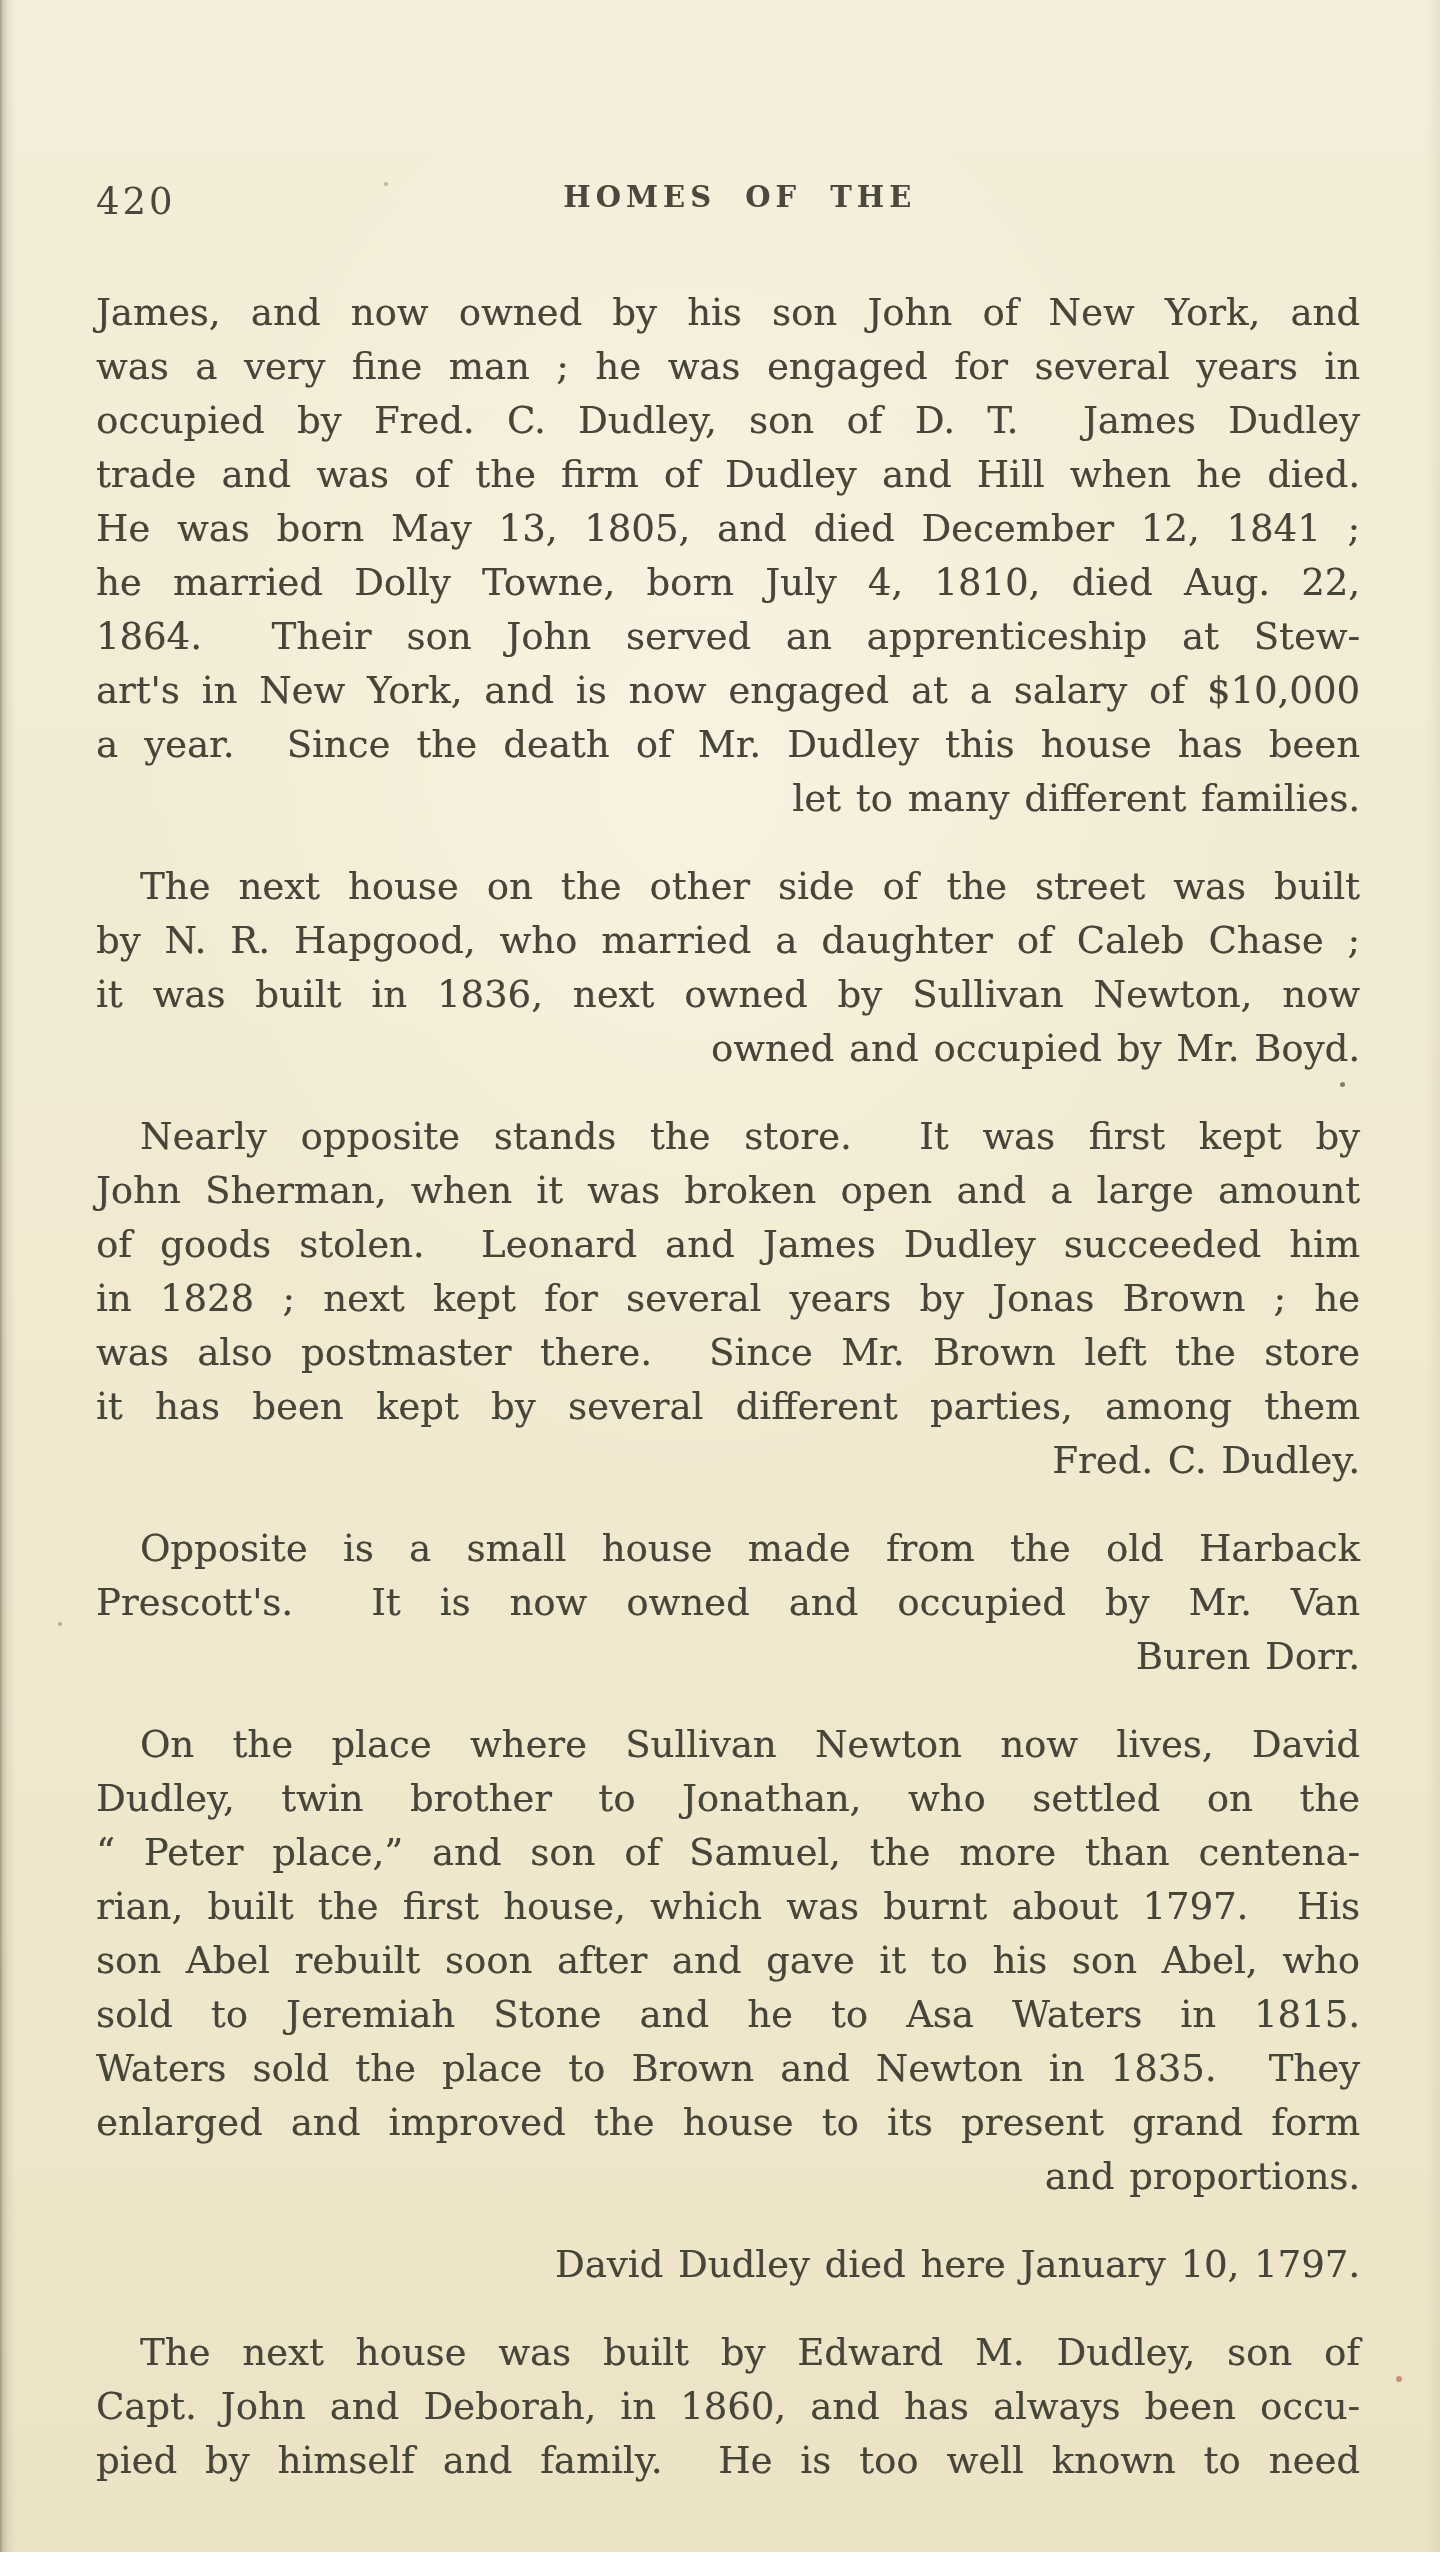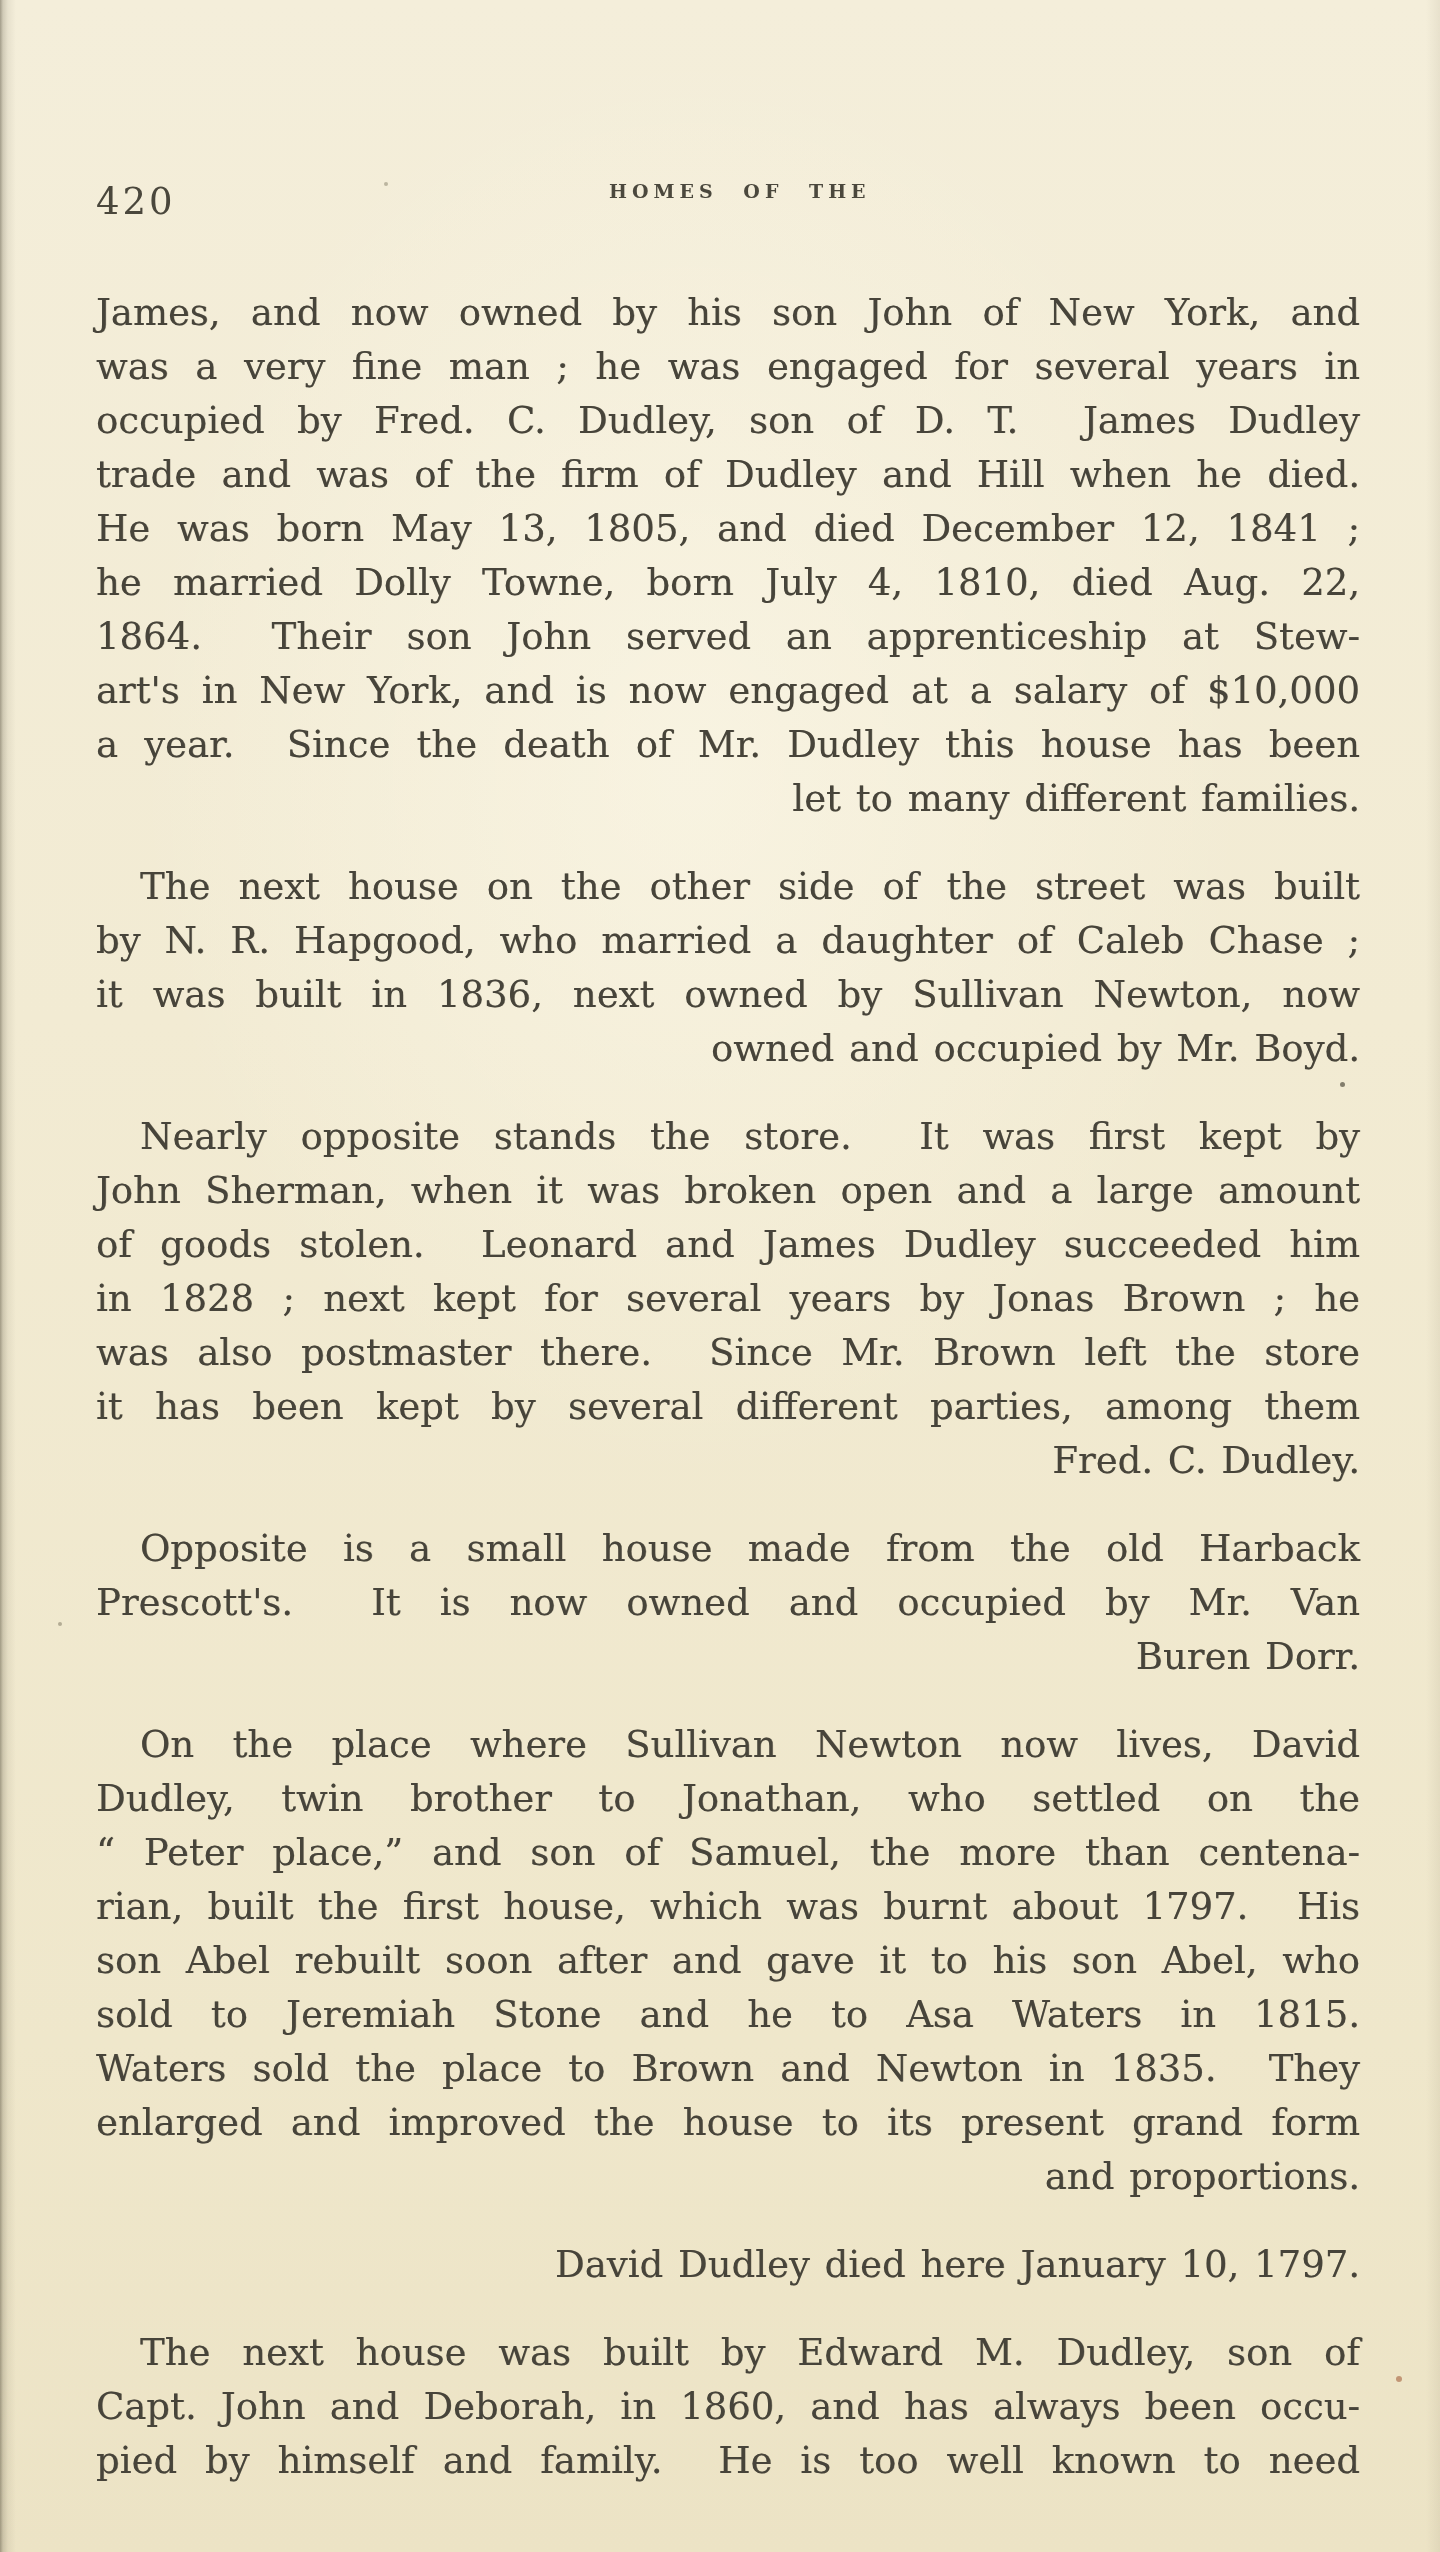--- a/index.html
+++ b/index.html
@@ -19,21 +19,21 @@
   }
   .page-header{
     position:absolute;top:180px;left:96px;right:80px;
     display:flex;align-items:flex-start;height:40px;
   }
   .page-number{
     font-size:37px;letter-spacing:3px;color:#4a473c;
   }
   .running-title{
     margin:0 auto;transform:translateX(-28px);
-    font-size:19px;font-weight:bold;letter-spacing:5px;word-spacing:14px;
+    font-size:29px;font-weight:bold;letter-spacing:5px;word-spacing:14px;
     color:#4b483d;
   }
   .text-block{
     position:absolute;top:286px;left:96px;right:80px;
     font-size:37px;word-spacing:3px;
     text-shadow:0.4px 0.4px 0.6px rgba(70,66,54,0.45);
   }
   .line{
     height:54px;line-height:54px;white-space:pre-wrap;
     text-align:right;

